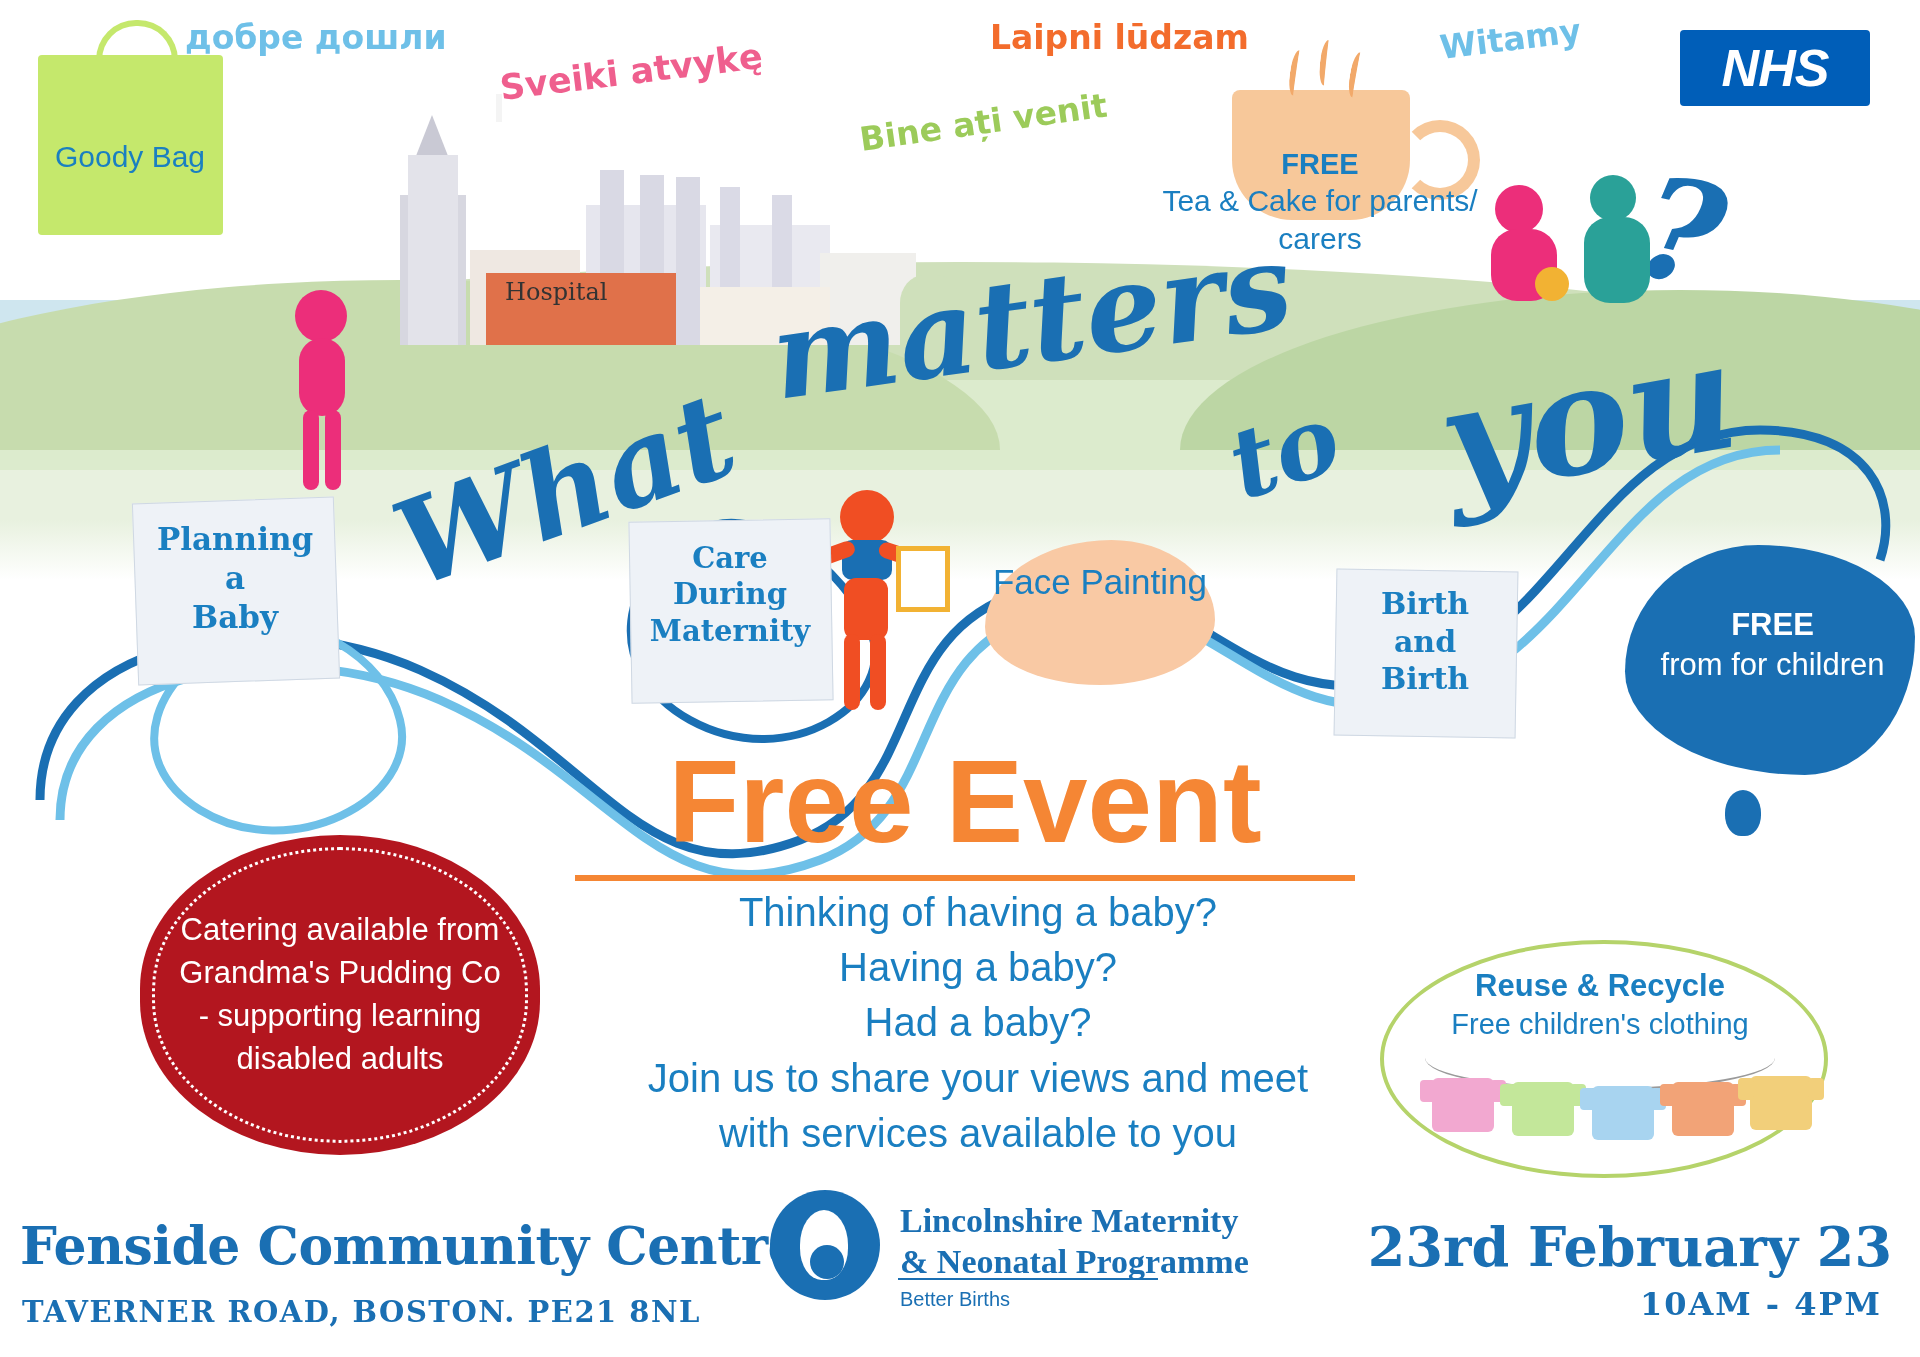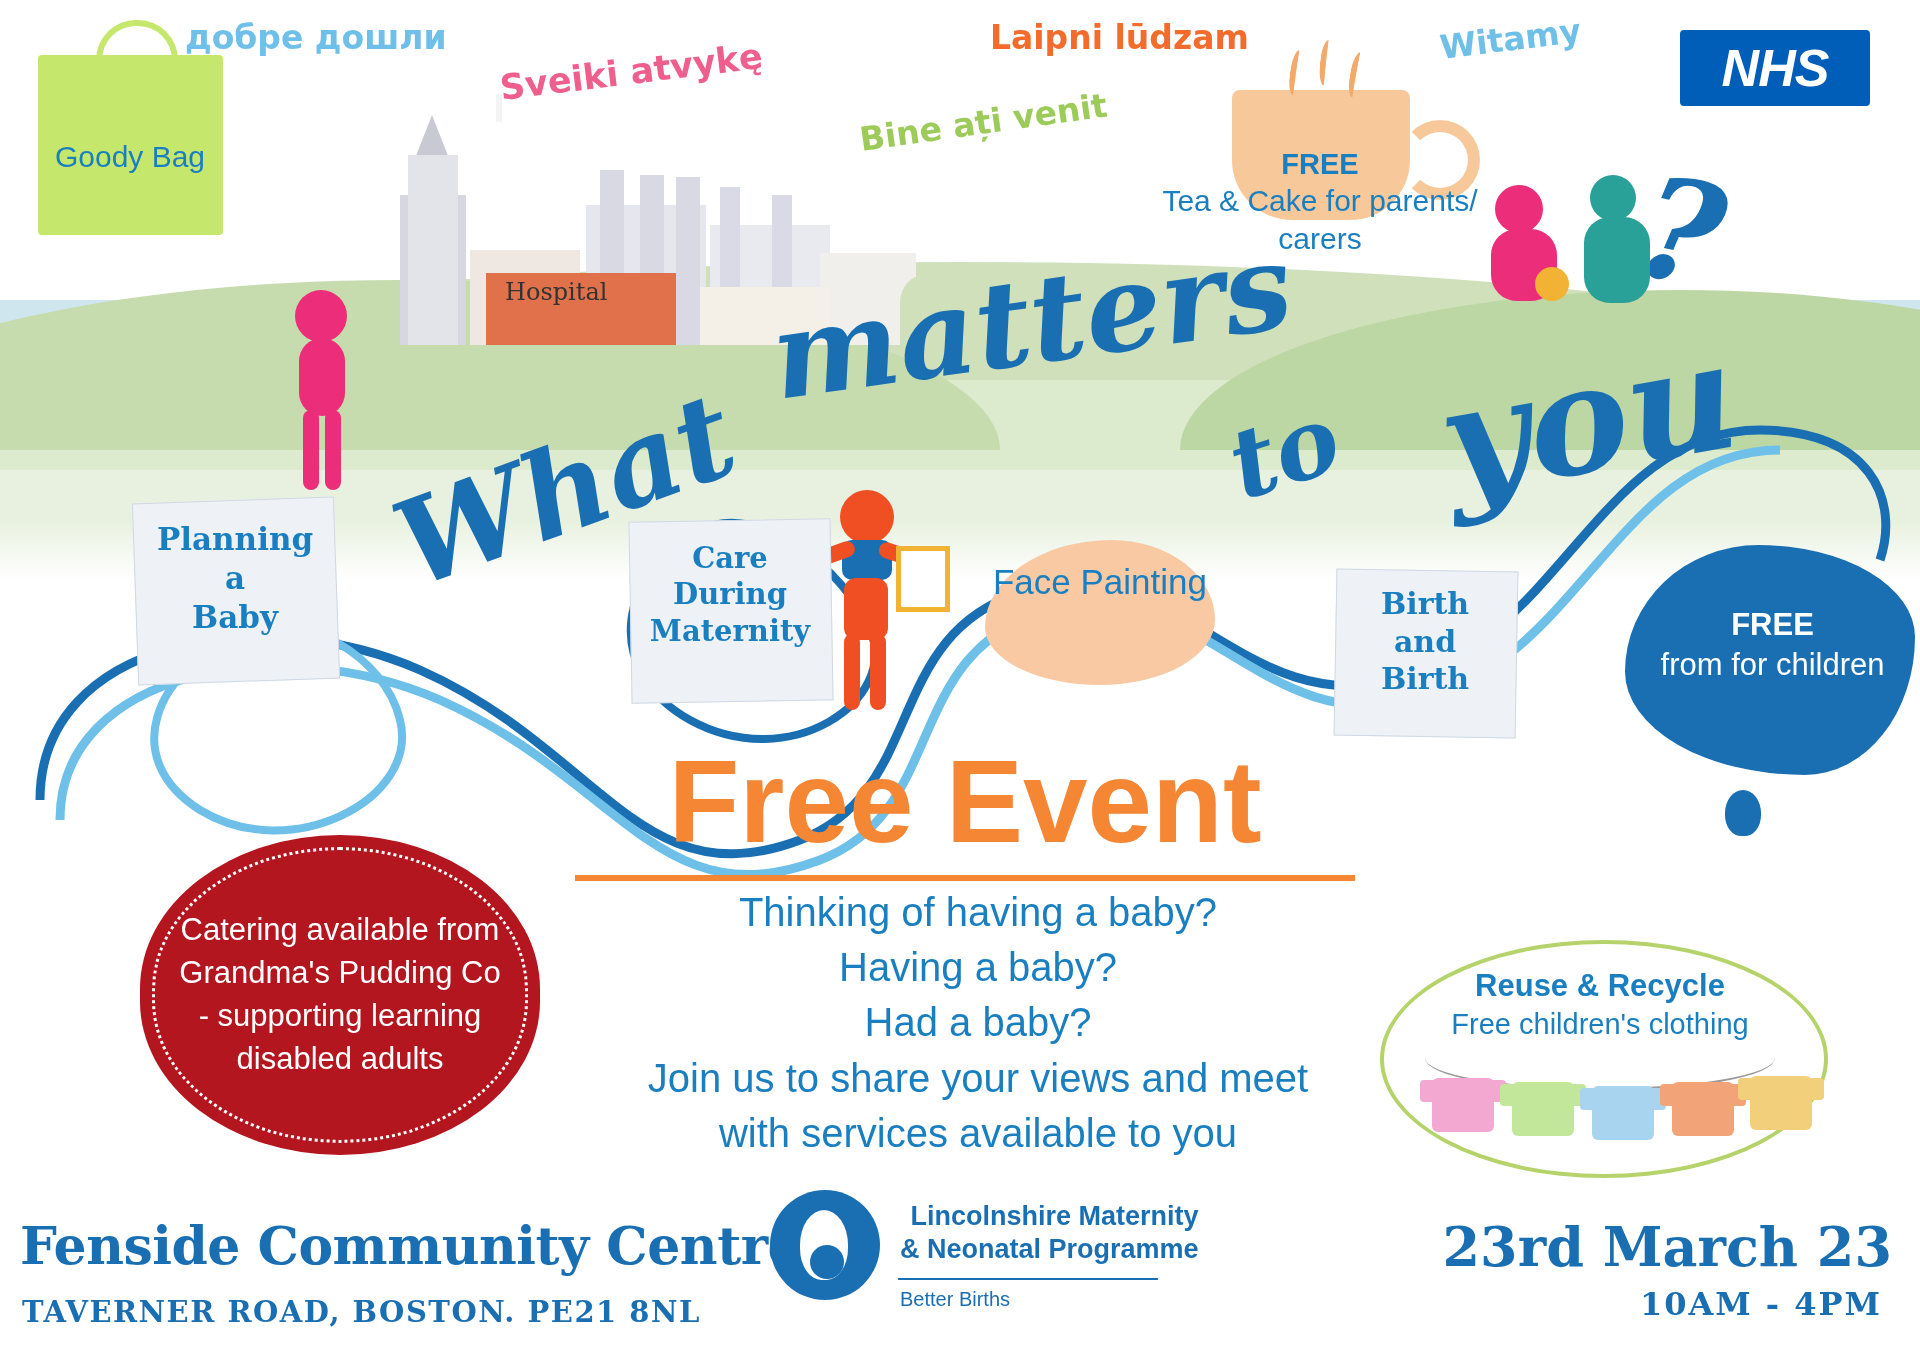--- a/index.html
+++ b/index.html
@@ -140,22 +140,22 @@
   .timebig{position:absolute;right:38px;top:1285px;color:#1a6fb3;font-size:32px;font-weight:bold;
        letter-spacing:2px;font-family:"DejaVu Serif",serif;}
 
   
   .lm-logo{position:absolute;left:770px;top:1190px;width:110px;height:110px;border-radius:50%;
        background:#1a6fb3;}
   .lm-logo .inner{position:absolute;left:30px;top:20px;width:48px;height:70px;background:#fff;
        border-radius:50% 50% 45% 45%;}
   .lm-logo .inner2{position:absolute;left:40px;top:55px;width:34px;height:34px;background:#1a6fb3;
        border-radius:50%;}
-  .lm-text{position:absolute;left:900px;top:1200px;color:#1a6fb3;font-size:27px;font-weight:bold;
-       line-height:1.22;font-family:Liberation Sans, sans-serif;text-align:right;}
+  .lm-text{position:absolute;left:900px;top:1200px;color:#1a6fb3;font-size:34px;font-weight:bold;
+       line-height:1.22;font-family:Liberation Serif, serif;}
   .lm-bb{position:absolute;left:900px;top:1288px;color:#1a6fb3;font-size:20px;
        font-family:"Liberation Sans",sans-serif;}
   .lm-rule{position:absolute;left:898px;top:1278px;width:260px;height:2px;background:#1a6fb3;}
 
   
   .fig{position:absolute;}
   .head{border-radius:50%;}
   .limb{position:absolute;border-radius:20px;}
 </style>
 </head>
@@ -309,21 +309,21 @@
   <div class="rr-sub">Free children's clothing</div>
   <div class="line-hang"></div>
   <div class="shirt" style="left:1432px;top:1078px;background:#f2a8d0;"></div>
   <div class="shirt" style="left:1512px;top:1082px;background:#c3e79a;"></div>
   <div class="shirt" style="left:1592px;top:1086px;background:#a8d4f0;"></div>
   <div class="shirt" style="left:1672px;top:1082px;background:#f2a377;"></div>
   <div class="shirt" style="left:1750px;top:1076px;background:#f2cf7a;"></div>
 
   <div class="venue">Fenside Community Centre</div>
   <div class="addr">TAVERNER ROAD, BOSTON. PE21 8NL</div>
-  <div class="datebig">23rd March 23</div>
+  <div class="datebig">23rd February 23</div>
   <div class="timebig">10AM - 4PM</div>
 
   <div class="lm-logo">
     <div class="inner"></div>
     <div class="inner2"></div>
   </div>
   <div class="lm-text">
     <div>Lincolnshire Maternity</div>
     <div>&amp; Neonatal Programme</div>
   </div>

